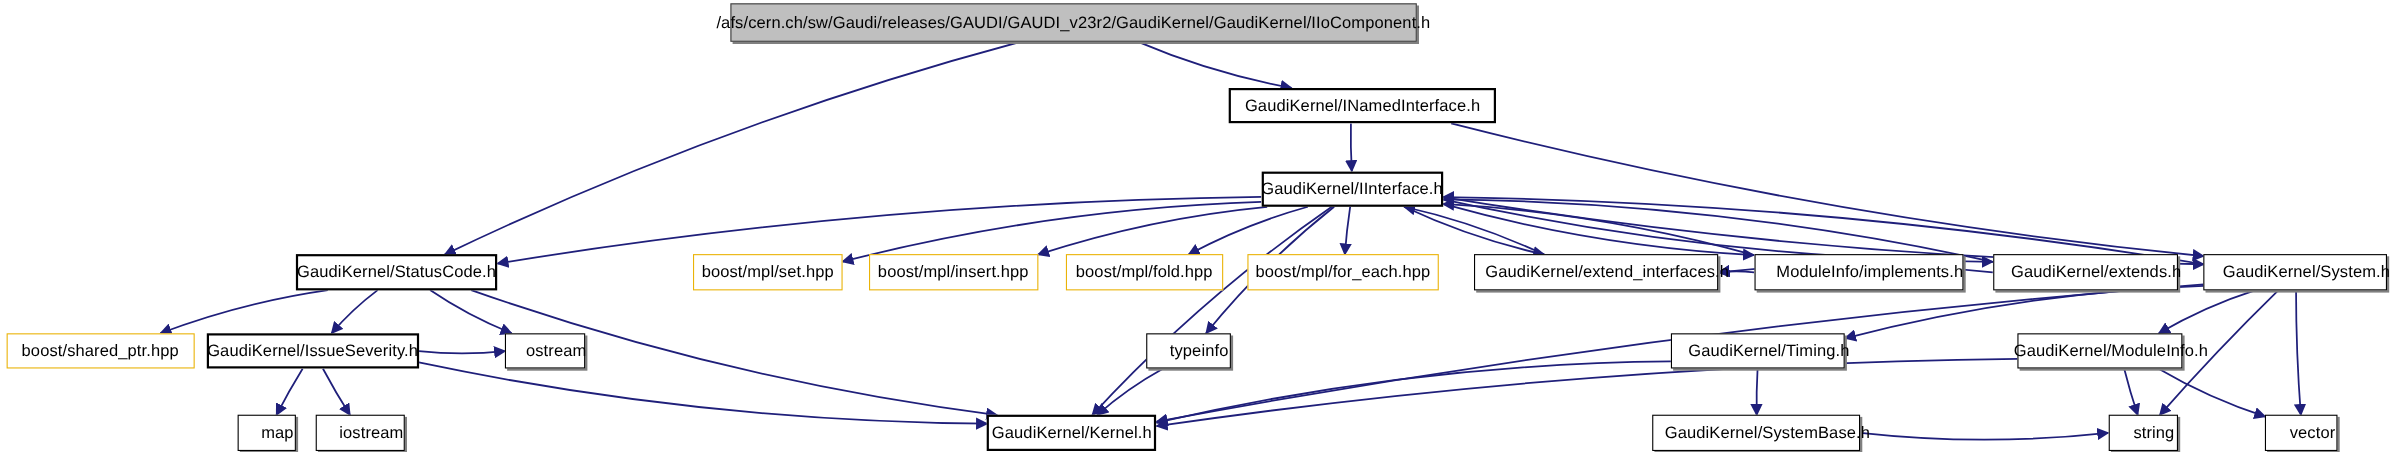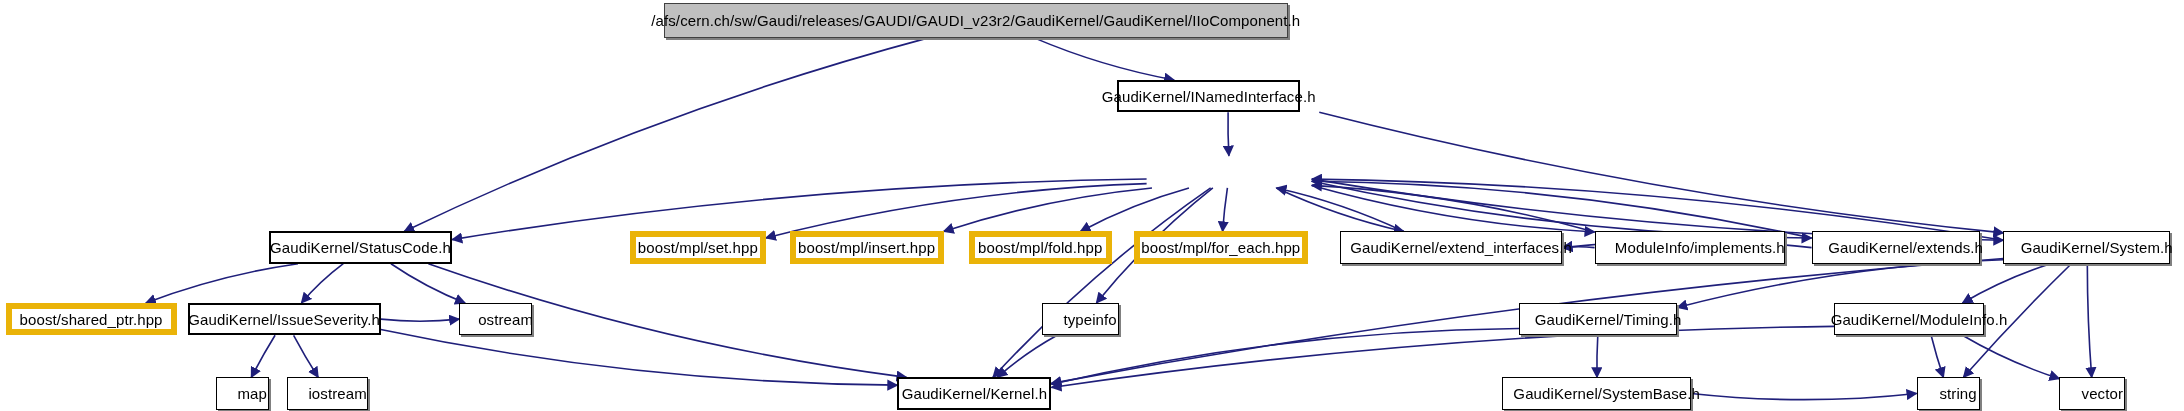--- a/index.html
+++ b/index.html
@@ -40,21 +40,21 @@
   }
   .node.root {
     background: #bfbfbf;
     border: 1px solid #404040;
     box-shadow: 2px 2px 0 0 #808080;
   }
   .node.thick {
     border: 2px solid #000000;
   }
   .node.faint {
-    border: 6px solid #eab308;
+    border: 1px solid #eab308;
   }
   .node.shadow {
     box-shadow: 2px 2px 0 0 #808080;
     padding-left: 20px;
   }
   .node-label {
     pointer-events: none;
   }
 </style>
 </head>
@@ -107,22 +107,25 @@
         <path d="M 1833.9999999999998 326.3369704878538 Q 1440.675740387785 330.9737531608627 1051.4 387.4526952419193" fill="none" stroke="#1f1f7a" stroke-width="1.6" marker-end="url(#arrow)"></path>
         <path d="M 1931.1084905660375 335.25255972696243 Q 1936.4399232081912 356.5299634715693 1943.3915094339623 377.3344709897611" fill="none" stroke="#1f1f7a" stroke-width="1.6" marker-end="url(#arrow)"></path>
         <path d="M 1962.3971698113207 335.25255972696243 Q 2008.5077434359234 362.3226378394935 2059.4 378.72240463126974" fill="none" stroke="#1f1f7a" stroke-width="1.6" marker-end="url(#arrow)"></path>
         <path d="M 1691.1999999999998 393.4658703071672 Q 1803.8999999999999 405.8628703071672 1916.6 393.4658703071672" fill="none" stroke="#1f1f7a" stroke-width="1.6" marker-end="url(#arrow)"></path>
         <path d="M 1057.1650943396226 335.25255972696243 Q 1024.935494880546 353.0028549810033 997.3349056603773 377.3344709897611" fill="none" stroke="#1f1f7a" stroke-width="1.6" marker-end="url(#arrow)"></path>
       </g>
   </svg>
 <div class="node root" style="left: 663.6px; top: 2.80546px; width: 624.4px; height: 35.0683px;">
       <span class="node-label">/afs/cern.ch/sw/Gaudi/releases/GAUDI/GAUDI_v23r2/GaudiKernel/GaudiKernel/IIoComponent.h</span>
     </div>
-    <div class="node thick" style="left: 1117.2px; top: 79.9556px; width: 183px; height: 32.2628px;">
+    <div class="node thick" style="left: 1117.2px; top: 79.9556px; width: 243px; height: 32.2628px;">
       <span class="node-label">GaudiKernel/INamedInterface.h</span>
+    </div>
+    <div class="node thick" style="left: 1146.6px; top: 155.703px; width: 165.2px; height: 32.2628px;">
+      <span class="node-label">GaudiKernel/IInterface.h</span>
     </div>
     <div class="node thick" style="left: 268.8px; top: 231.451px; width: 183.4px; height: 32.2628px; text-align: center;">
       <span class="node-label">GaudiKernel/StatusCode.h</span>
     </div>
     <div class="node faint" style="left: 630px; top: 231.451px; width: 135.8px; height: 32.2628px;">
       <span class="node-label">boost/mpl/set.hpp</span>
     </div>
     <div class="node faint" style="left: 789.6px; top: 231.451px; width: 154px; height: 32.2628px;">
       <span class="node-label">boost/mpl/insert.hpp</span>
     </div>

